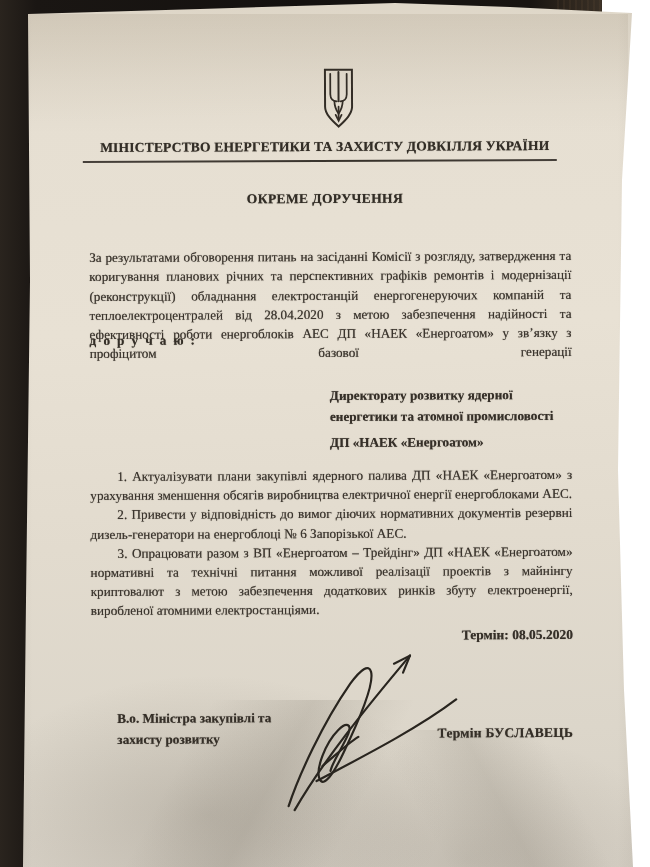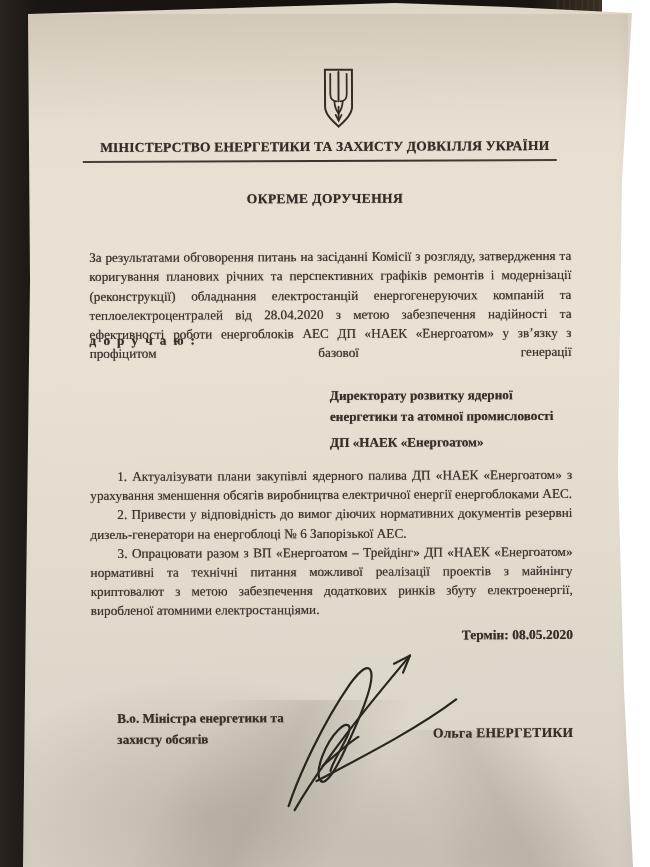--- a/index.html
+++ b/index.html
@@ -154,29 +154,29 @@
 
     <div class="bodytext items">
       <p>1. Актуалізувати плани закупівлі ядерного палива ДП «НАЕК «Енергоатом» з урахування зменшення обсягів виробництва електричної енергії енергоблоками АЕС.</p>
       <p>2. Привести у відповідність до вимог діючих нормативних документів резервні дизель-генератори на енергоблоці № 6 Запорізької АЕС.</p>
       <p>3. Опрацювати разом з ВП «Енергоатом – Трейдінг» ДП «НАЕК «Енергоатом» нормативні та технічні питання можливої реалізації проектів з майнінгу криптовалют з метою забезпечення додаткових ринків збуту електроенергії, виробленої атомними електростанціями.</p>
     </div>
 
     <div class="deadline">Термін: 08.05.2020</div>
 
     <div class="signer-title">
-      <div>В.о. Міністра енергетики та</div>
-      <div>захисту обсягів</div>
+      <div>В.о. Міністра закупівлі та</div>
+      <div>захисту розвитку</div>
     </div>
 
     <svg class="signature-svg" viewBox="0 0 200 180" fill="none" stroke="#29251f" stroke-width="2.2" stroke-linecap="round">
       <path d="M30,170 C58,122 100,70 146,16"></path>
       <path d="M146,16 L130,24"></path>
       <path d="M146,16 L139,33"></path>
       <path d="M24,166 C34,136 58,84 86,44 C97,29 105,24 107,32 C110,43 96,78 79,113 C69,134 59,148 55,139 C51,129 61,103 74,90 C82,82 88,84 84,94 C78,108 68,122 66,131"></path>
       <path d="M58,126 C70,116 84,103 94,97"></path>
       <path d="M52,141 C96,118 152,90 192,60"></path>
     </svg>
 
-    <div class="signer-name">Ольга ЕНЕРГЕТИКИ</div>
+    <div class="signer-name">Термін БУСЛАВЕЦЬ</div>
 
   </div>
 </div>
 
 </body></html>

